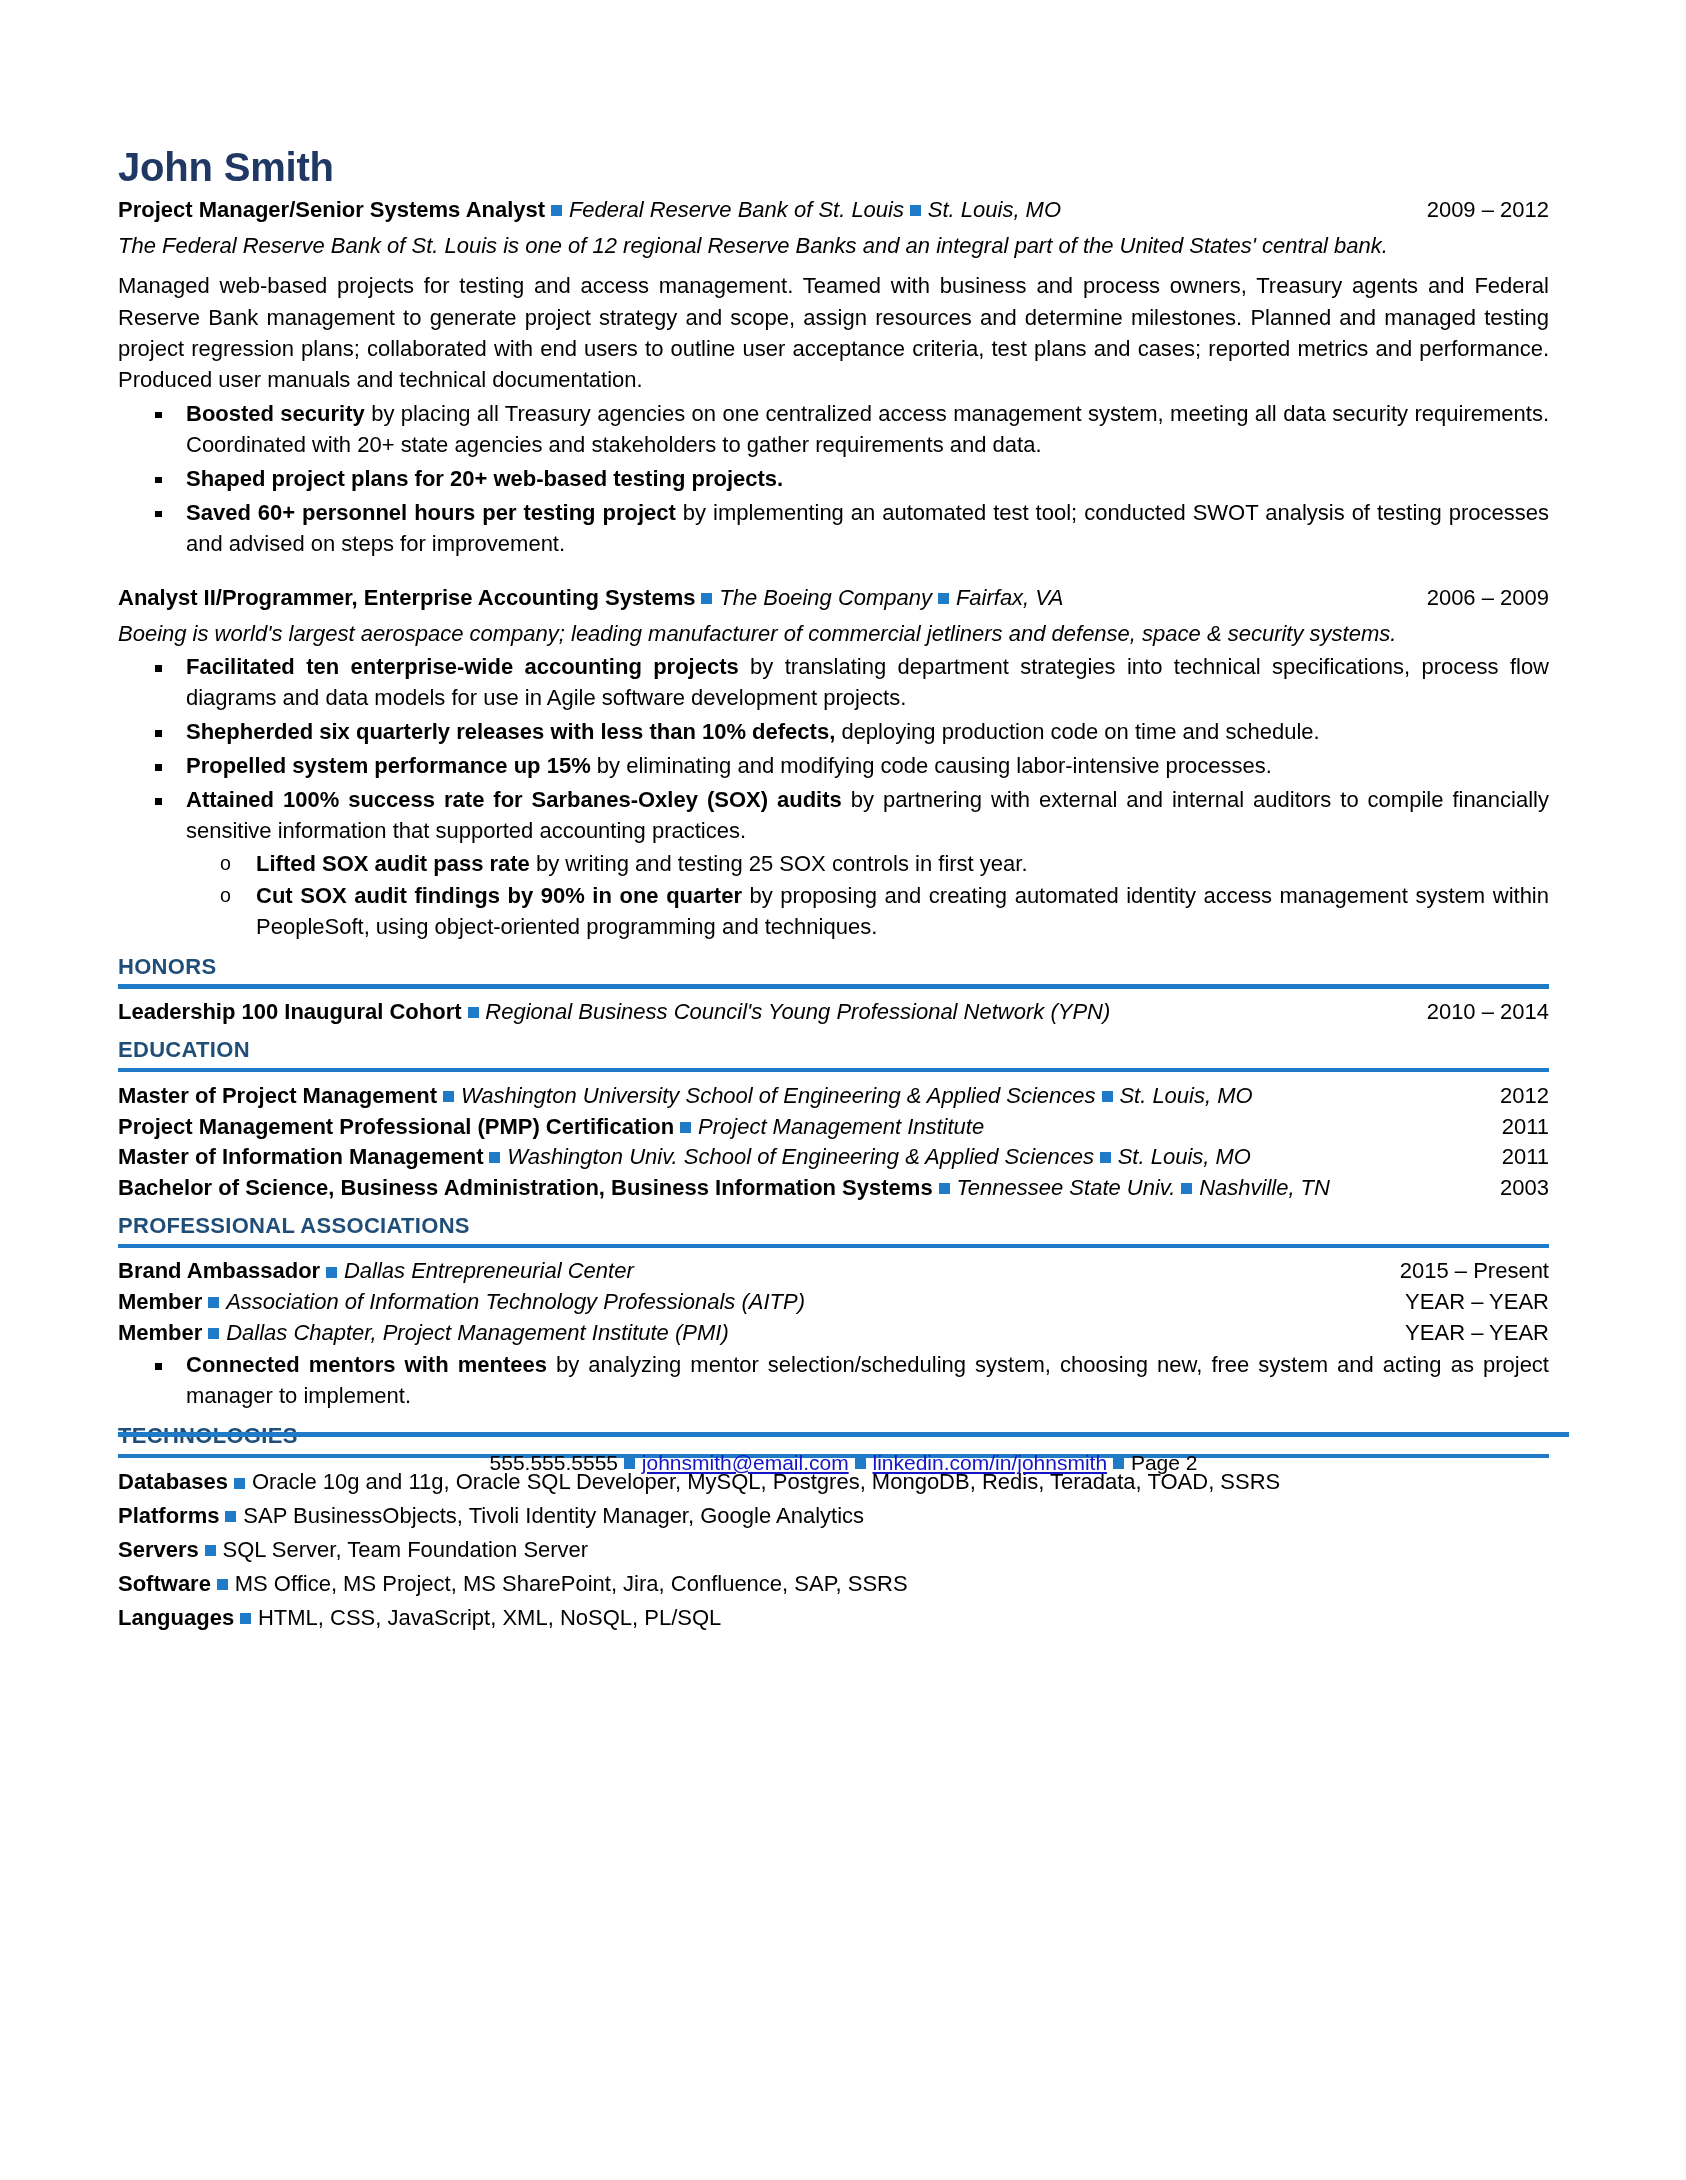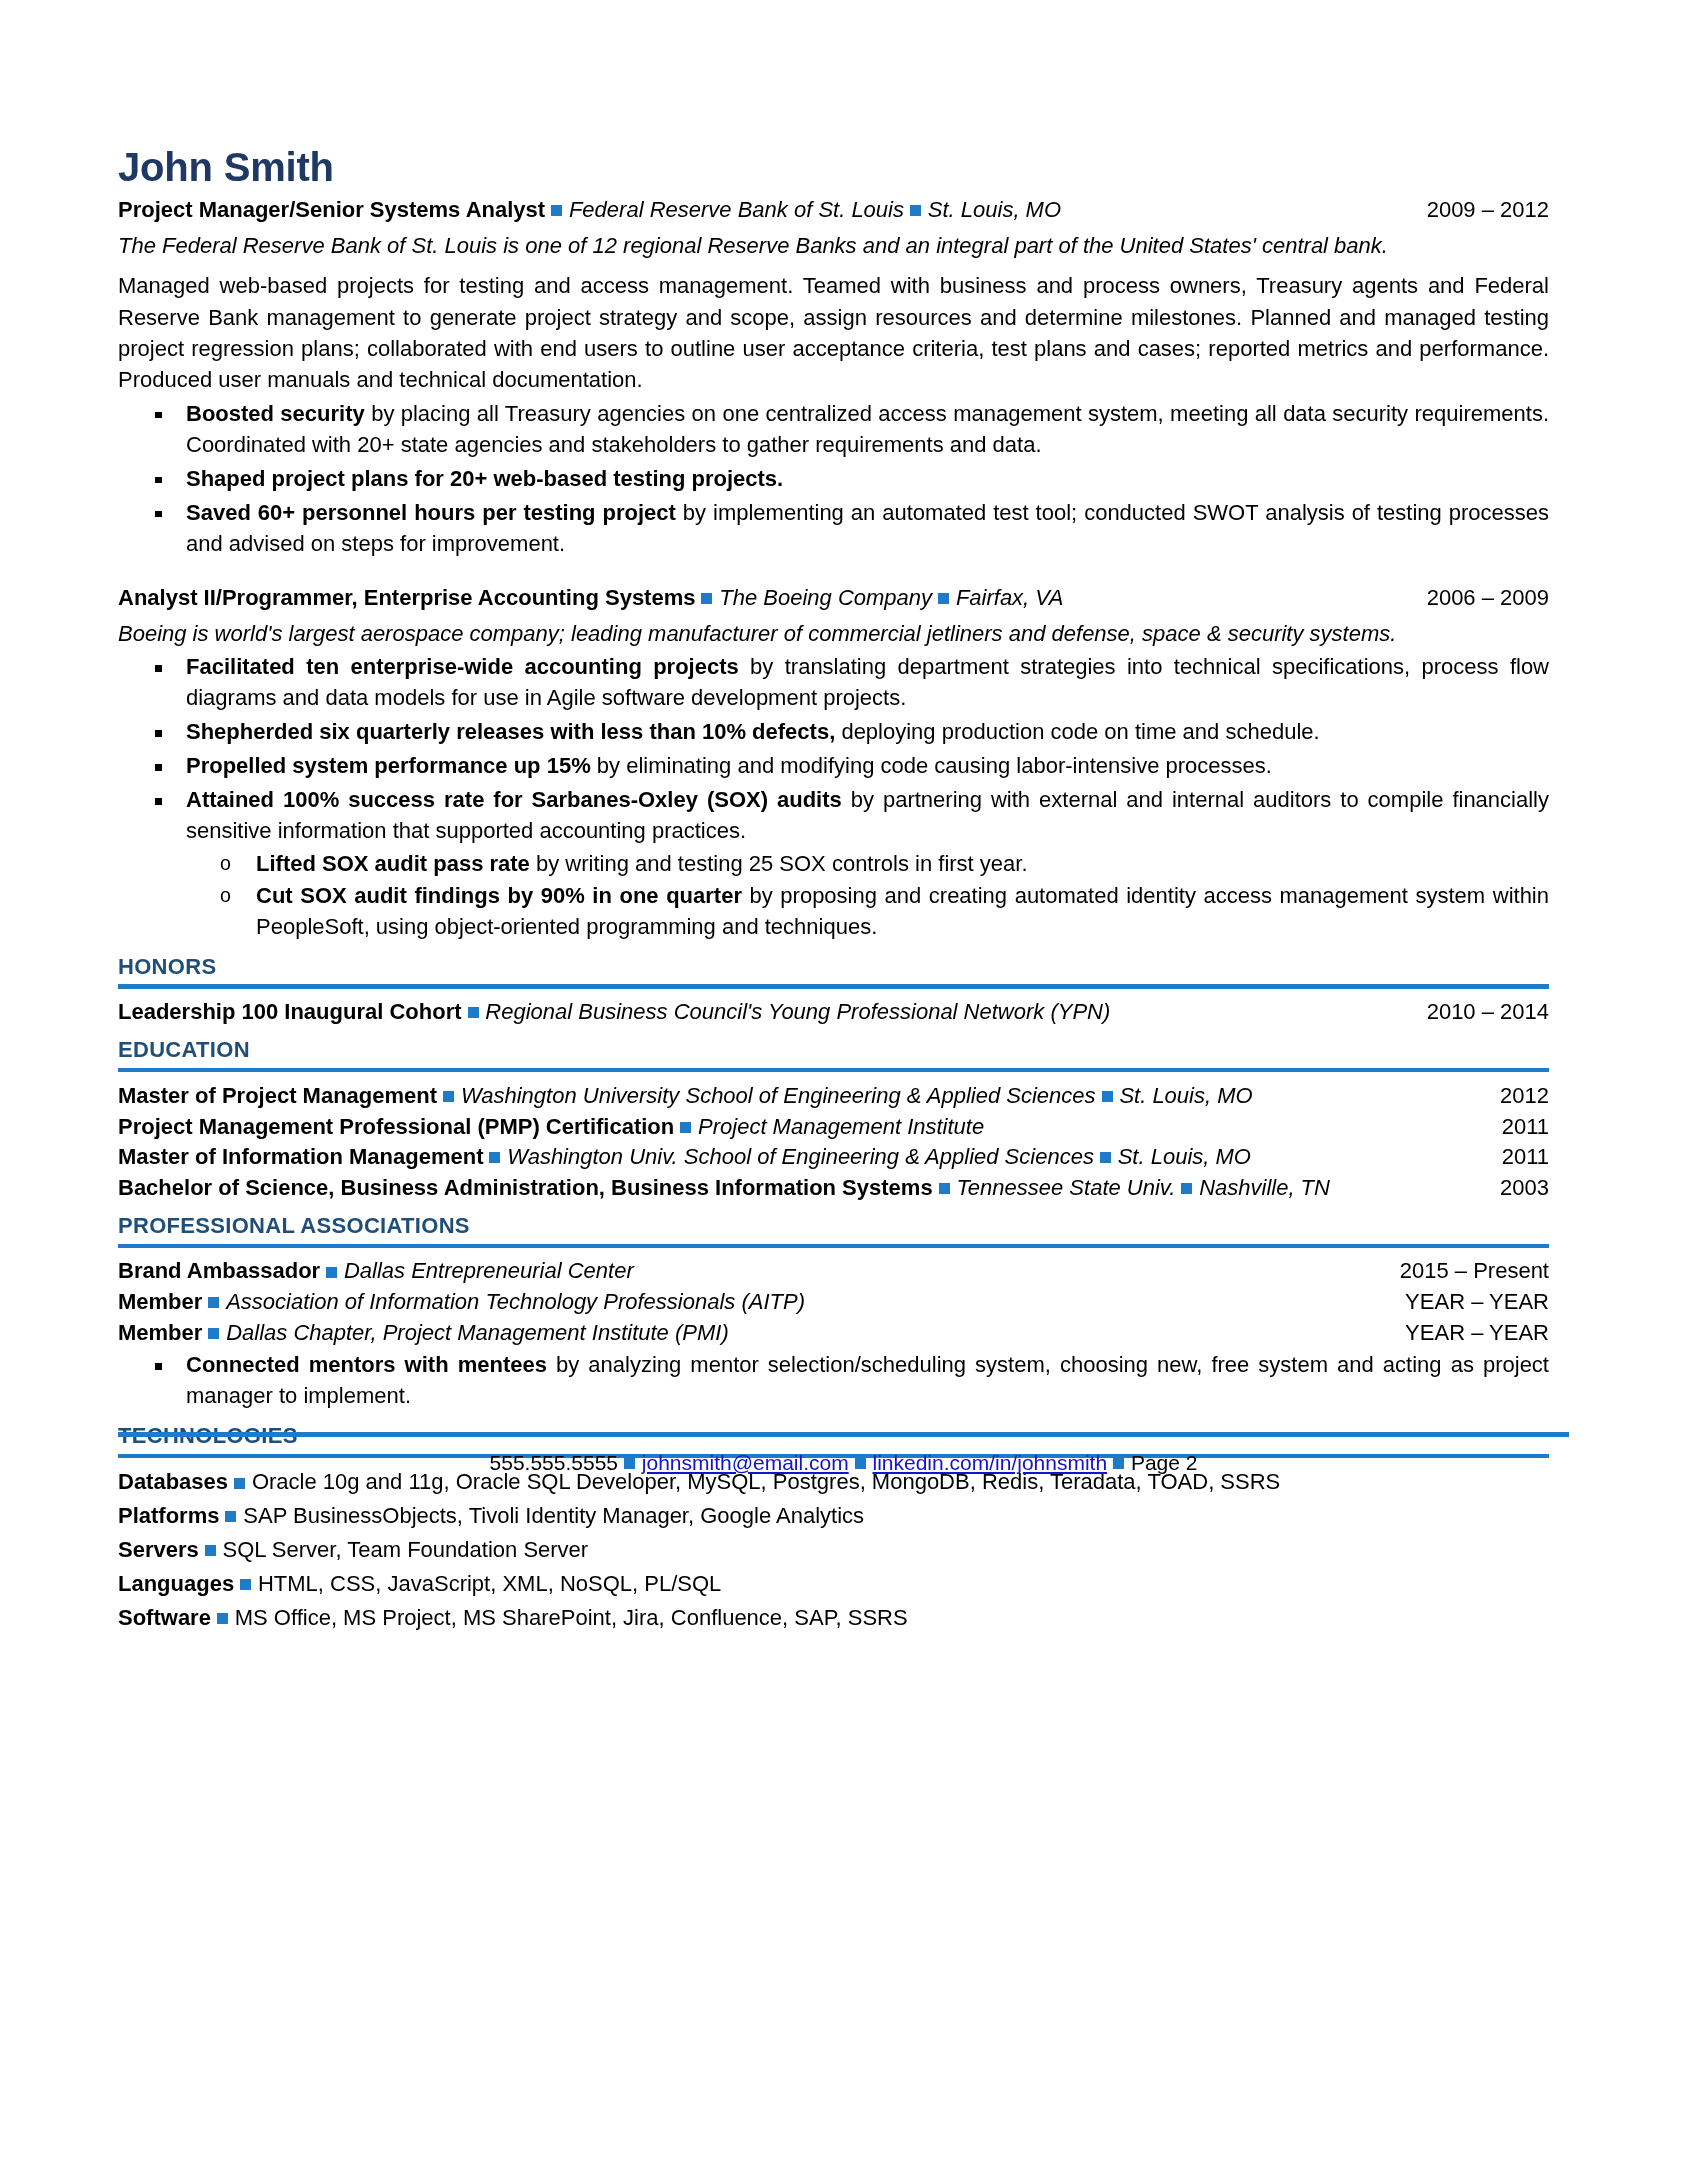--- a/index.html
+++ b/index.html
@@ -293,22 +293,22 @@
       </ul>
     </div>
 
     <div class="section">
       <div class="section-title">TECHNOLOGIES</div>
       <div class="section-rule"></div>
 
       <div class="tech-row"><span class="bold">Databases</span><span class="sq"></span><span>Oracle 10g and 11g, Oracle SQL Developer, MySQL, Postgres, MongoDB, Redis, Teradata, TOAD, SSRS</span></div>
       <div class="tech-row"><span class="bold">Platforms</span><span class="sq"></span><span>SAP BusinessObjects, Tivoli Identity Manager, Google Analytics</span></div>
       <div class="tech-row"><span class="bold">Servers</span><span class="sq"></span><span>SQL Server, Team Foundation Server</span></div>
+      <div class="tech-row"><span class="bold">Software</span><span class="sq"></span><span>MS Office, MS Project, MS SharePoint, Jira, Confluence, SAP, SSRS</span></div>
       <div class="tech-row"><span class="bold">Languages</span><span class="sq"></span><span>HTML, CSS, JavaScript, XML, NoSQL, PL/SQL</span></div>
-      <div class="tech-row"><span class="bold">Software</span><span class="sq"></span><span>MS Office, MS Project, MS SharePoint, Jira, Confluence, SAP, SSRS</span></div>
     </div>
 
   </div>
 
   <div class="footer">
     <div class="footer-rule"></div>
     <div class="footer-line"><span>555.555.5555</span><span class="sq"></span><a href="#">johnsmith@email.com</a><span class="sq"></span><a href="#">linkedin.com/in/johnsmith</a><span class="sq"></span><span>Page 2</span></div>
   </div>
 </div>
 

